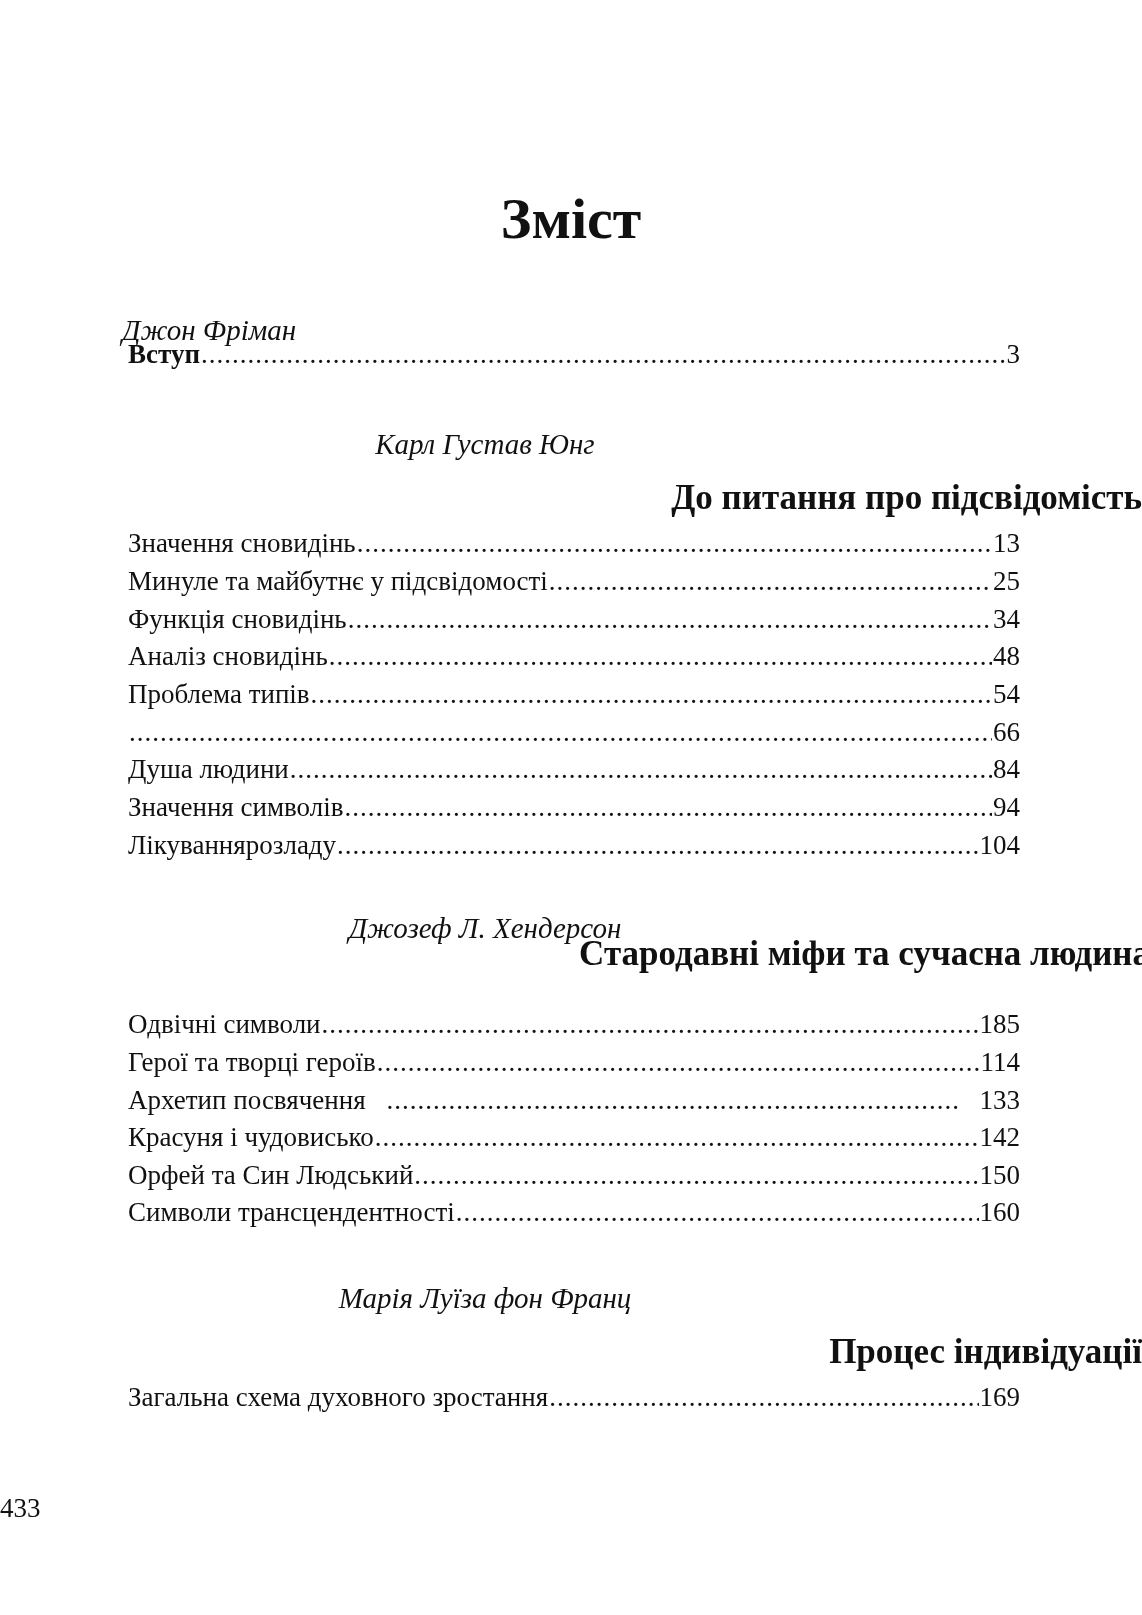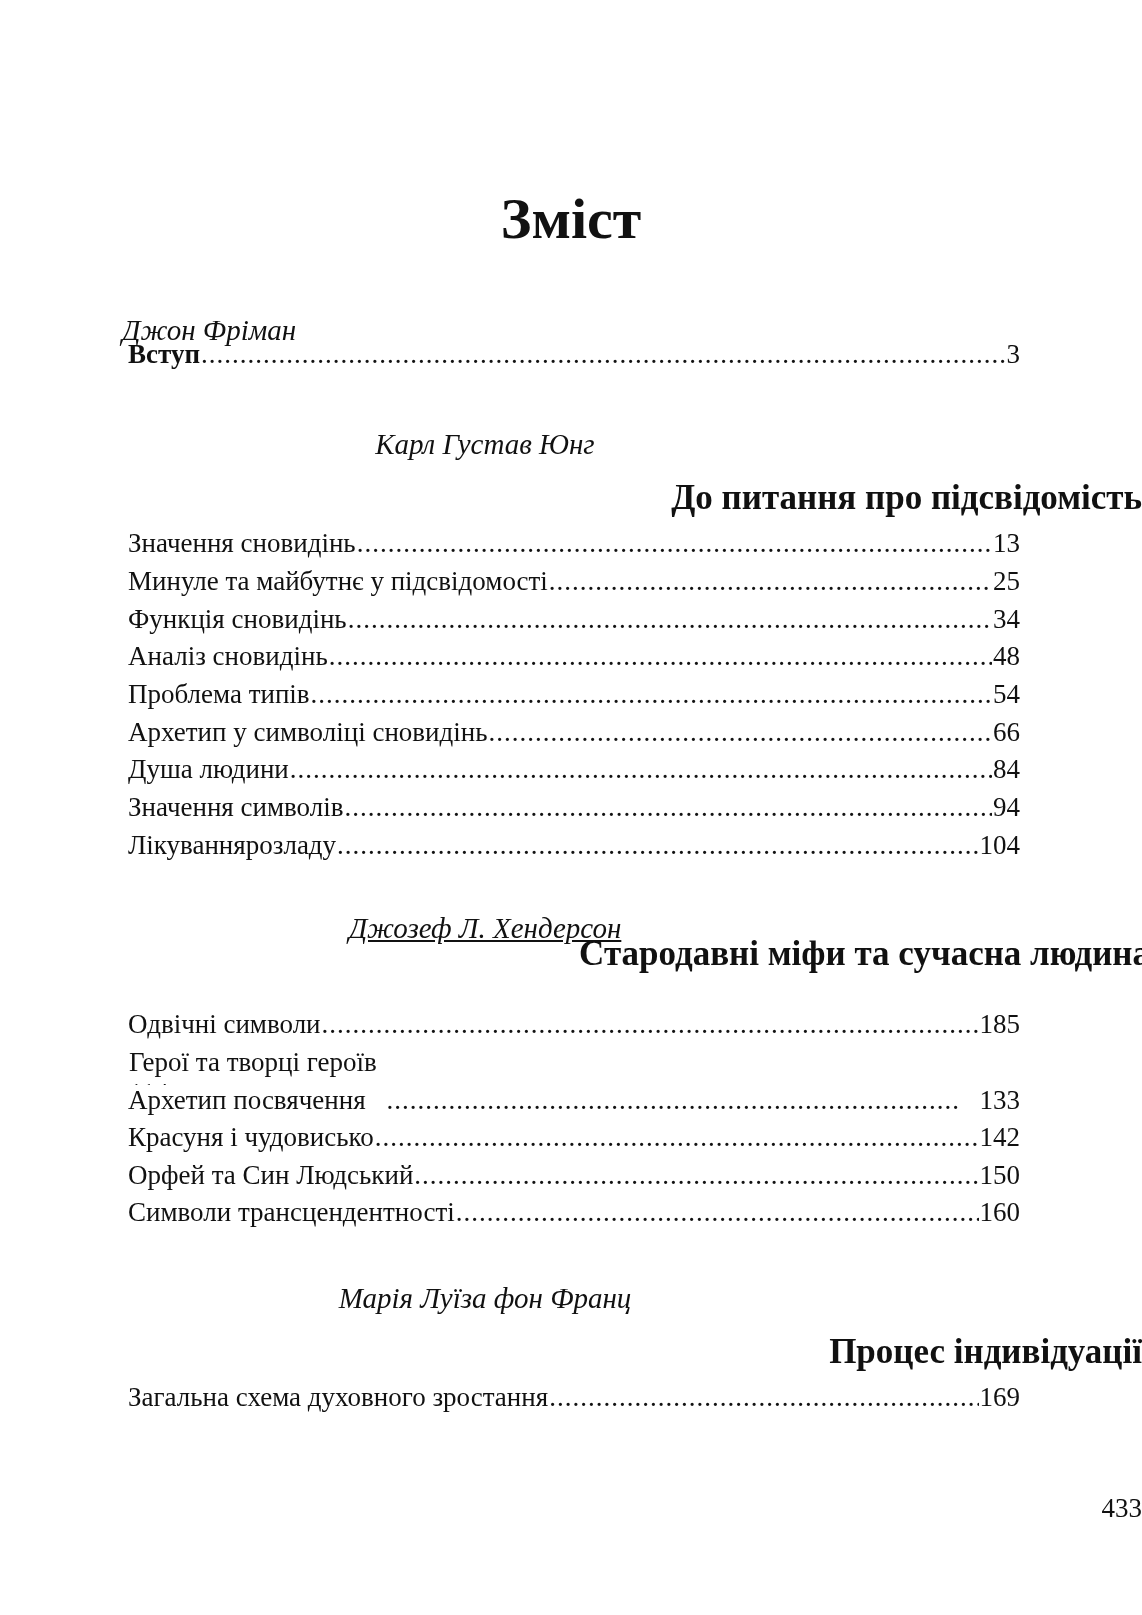--- a/index.html
+++ b/index.html
@@ -11,21 +11,21 @@
     .author.center { left: 0; width: 970px; text-align: center; }
     .section-title { position: absolute; left: 0; width: 1142px; text-align: right;
                      font-size: 35px; font-weight: bold; }
     .toc-row { position: absolute; left: 128px; width: 892px; height: 38px;
                display: flex; align-items: baseline; font-size: 27px; overflow: hidden; }
     .toc-row .label { white-space: nowrap; }
     .toc-row .bold { font-weight: bold; }
     .toc-row .leader { flex: 1; overflow: hidden; white-space: nowrap; margin: 0 1px; }
     .toc-row .leader::after { content: "........................................................................................................................................................................................................................"; letter-spacing: 1px; }
     .toc-row .page { white-space: nowrap; }
-    .page-number { position: absolute; top: 1493px; left: 0; width: 1142px; text-align: right; font-size: 27px; }
+    .page-number { position: absolute; top: 1493px; left: 0; width: 1142px; text-align: left; font-size: 27px; }
   </style>
 </head>
 <body>
 
 <div class="page-title">Зміст</div>
 
 <div class="author" style="left:122px; top:314px;">Джон Фріман</div>
 <div class="toc-row" style="top:332px;align-items:flex-end;">
   <span class="label bold">Вступ</span>
   <span class="leader"></span>
@@ -53,48 +53,47 @@
     <span class="label">Аналіз сновидінь</span>
     <span class="leader"></span>
     <span class="page">48</span>
   </div>
 <div class="toc-row" style="top:679px;">
     <span class="label">Проблема типів</span>
     <span class="leader"></span>
     <span class="page">54</span>
   </div>
 <div class="toc-row" style="top:717px;">
-    <span class="label">Архетип у символіці сновидінь</span>
     <span class="leader"></span>
     <span class="page">66</span>
   </div>
 <div class="toc-row" style="top:754px;">
     <span class="label">Душа людини</span>
     <span class="leader"></span>
     <span class="page">84</span>
   </div>
 <div class="toc-row" style="top:792px;">
     <span class="label">Значення символів</span>
     <span class="leader"></span>
     <span class="page">94</span>
   </div>
 <div class="toc-row" style="top:830px;">
     <span class="label">Лікуванняроз­ладу</span>
     <span class="leader"></span>
     <span class="page">104</span>
   </div>
 
-<div class="author center" style="top:912px;text-decoration:underline;">Джозеф Л. Хендерсон</div>
+<div class="author center" style="top:912px;">Джозеф Л. Хендерсон</div>
 <div class="section-title" style="top:934px;padding-left:8px;">Стародавні міфи та сучасна людина</div>
 <div class="toc-row" style="top:1009px;">
     <span class="label">Одвічні символи</span>
     <span class="leader"></span>
     <span class="page">185</span>
   </div>
-<div class="toc-row" style="top:1047px;flex-direction:column;">
+<div class="toc-row" style="top:1047px;">
     <span class="label">Герої та творці героїв</span>
     <span class="leader"></span>
     <span class="page">114</span>
   </div>
 <div class="toc-row" style="top:1085px;gap:20px;">
     <span class="label">Архетип посвячення</span>
     <span class="leader"></span>
     <span class="page">133</span>
   </div>
 <div class="toc-row" style="top:1122px;">

